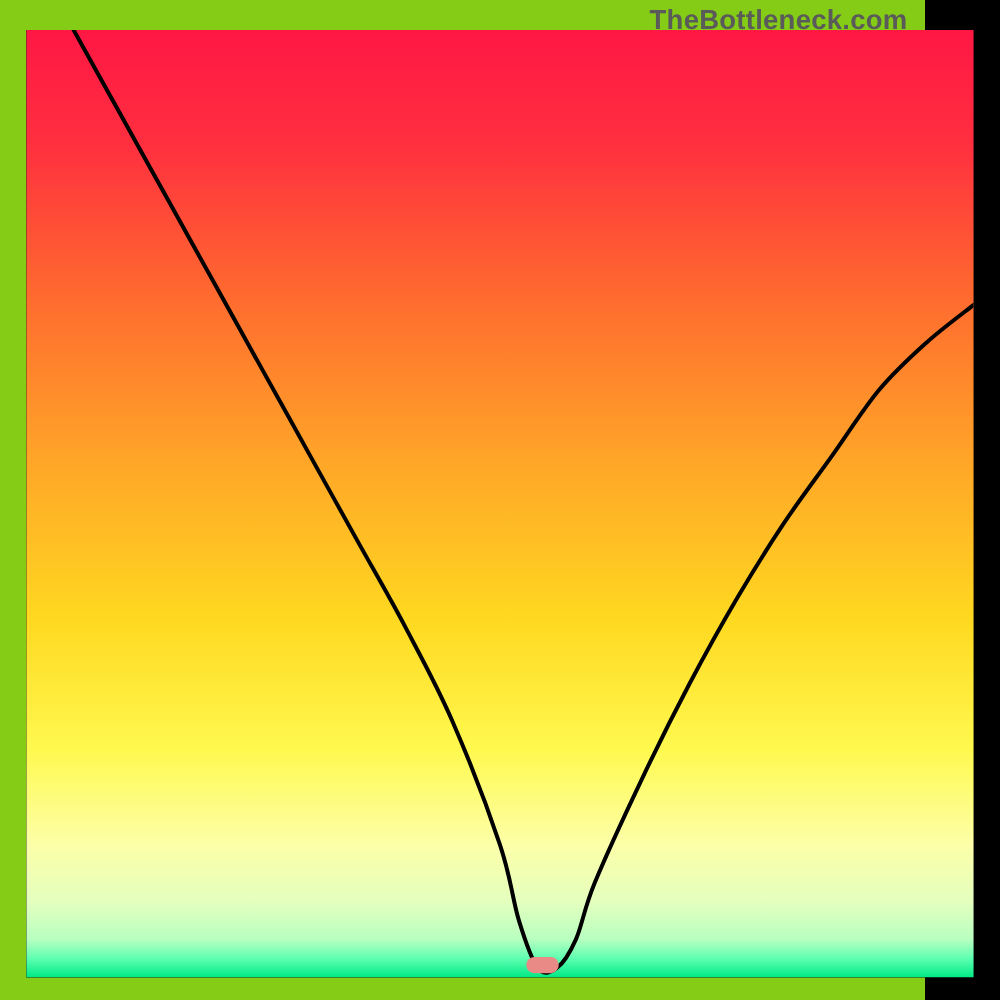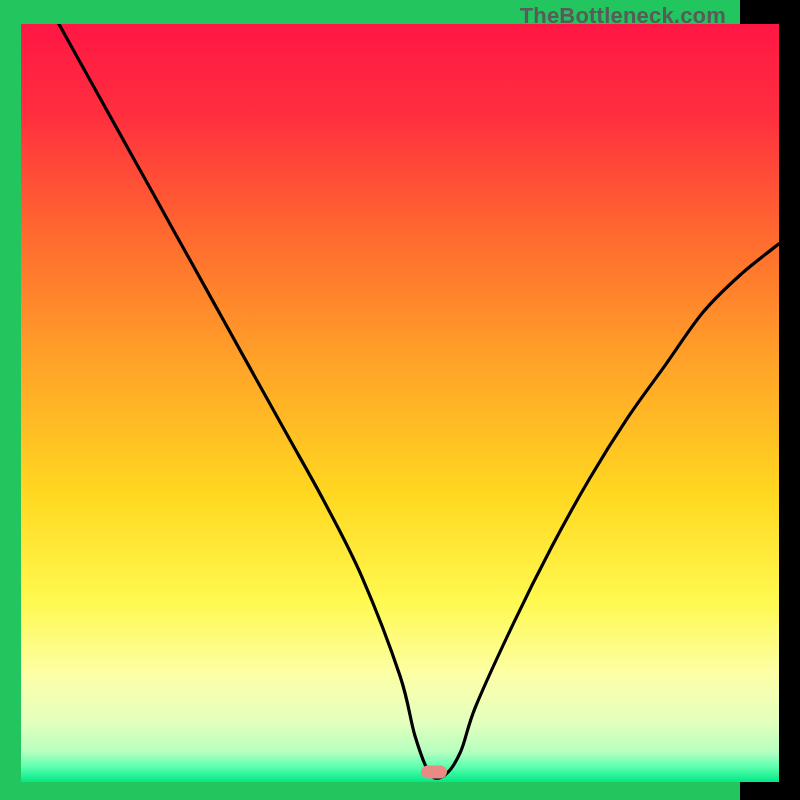--- a/index.html
+++ b/index.html
@@ -8,21 +8,21 @@
     width: 800px;
     height: 800px;
     background: #000;
     overflow: hidden;
     font-family: Arial, Helvetica, sans-serif;
   }
   .stage {
     position: relative;
     width: 740px;
     height: 800px;
-    background: #22c55e;
+    background: #84cc16;
     text-decoration: underline;
   }
   .watermark {
     position: absolute;
     top: 3px;
     right: 14px;
     color: #5a5a5a;
     font-size: 22px;
     font-weight: 600;
     letter-spacing: 0.2px;

